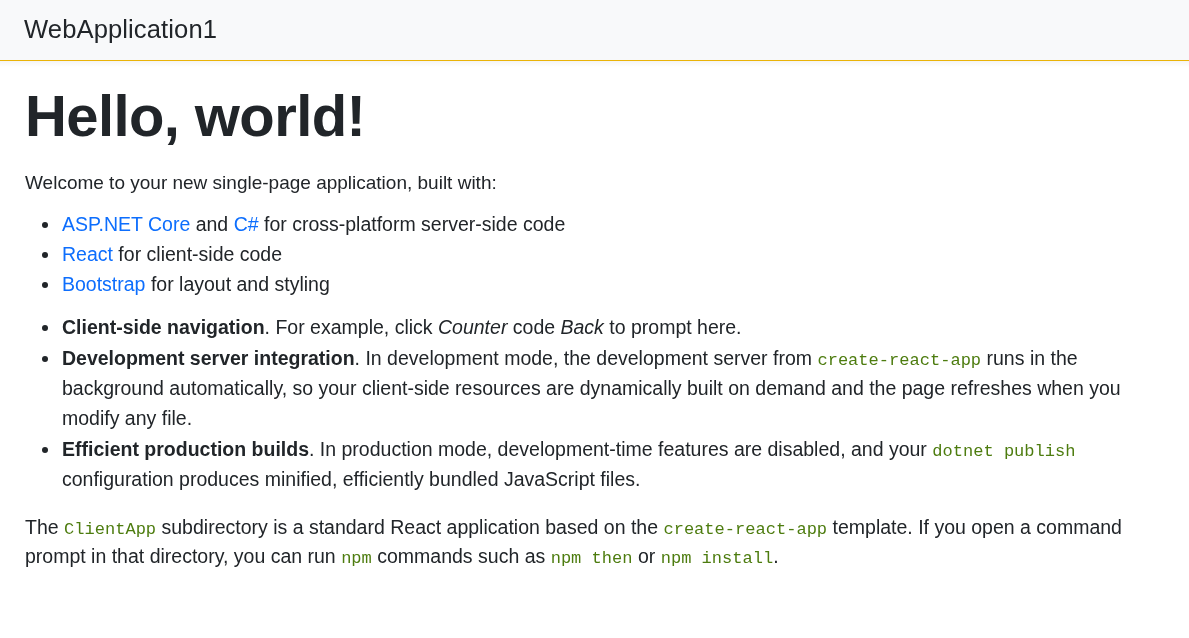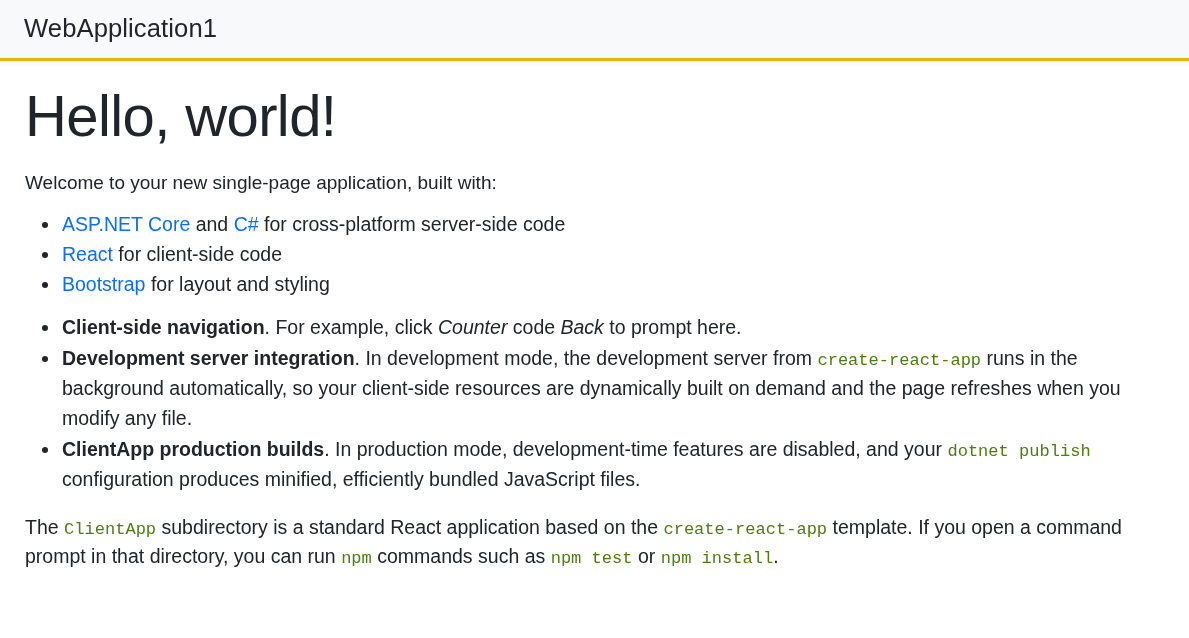--- a/index.html
+++ b/index.html
@@ -16,21 +16,21 @@
     color: #212529;
     -webkit-font-smoothing: antialiased;
   }
 
   
   .navbar {
     position: relative;
     height: 61px;
     box-sizing: border-box;
     background: #f8f9fa;
-    border-bottom: 3px solid #eab308;
+    border-bottom: 1px solid #eab308;
     display: flex;
     align-items: center;
     justify-content: space-between;
     padding: 0 14px 0 24px;
   }
   .navbar::after {
     content: "";
     position: absolute;
     left: 0; right: 0;
     top: 61px;
@@ -68,21 +68,21 @@
   
   .container {
     box-sizing: border-box;
     padding: 0 15px;
     margin-left: 10px;
     margin-right: 0;
   }
 
   h1.page-title {
     font-size: 58px;
-    font-weight: 400;
+    font-weight: 700;
     line-height: 1.1;
     letter-spacing: -0.6px;
     margin: 23px 0 0 0;
     color: #212529;
   }
 
   p.lead-text {
     font-size: 19px;
     line-height: 1.5;
     margin: 21px 0 0 0;
@@ -150,21 +150,21 @@
 
 
   <ul class="content-list spaced">
     <li>
       <strong>Client-side navigation</strong><span>. For example, click </span><em>Counter</em><span> code </span><em>Back</em><span> to prompt here.</span>
     </li>
     <li>
       <strong>Development server integration</strong><span>. In development mode, the development server from </span><code>create-react-app</code><span> runs in the background automatically, so your client-side resources are dynamically built on demand and the page refreshes when you modify any file.</span>
     </li>
     <li>
-      <strong>ClientApp production builds</strong><span>. In production mode, development-time features are disabled, and your </span><code>dotnet publish</code><span> configuration produces minified, efficiently bundled JavaScript files.</span>
+      <strong>Efficient production builds</strong><span>. In production mode, development-time features are disabled, and your </span><code>dotnet publish</code><span> configuration produces minified, efficiently bundled JavaScript files.</span>
     </li>
   </ul>
 
   <p class="closing-text">
-    <span>The </span><code>ClientApp</code><span> subdirectory is a standard React application based on the </span><code>create-react-app</code><span> template. If you open a command prompt in that directory, you can run </span><code>npm</code><span> commands such as </span><code>npm test</code><span> or </span><code>npm install</code><span>.</span>
+    <span>The </span><code>ClientApp</code><span> subdirectory is a standard React application based on the </span><code>create-react-app</code><span> template. If you open a command prompt in that directory, you can run </span><code>npm</code><span> commands such as </span><code>npm then</code><span> or </span><code>npm install</code><span>.</span>
   </p>
 
 </main>
 
 </body></html>

